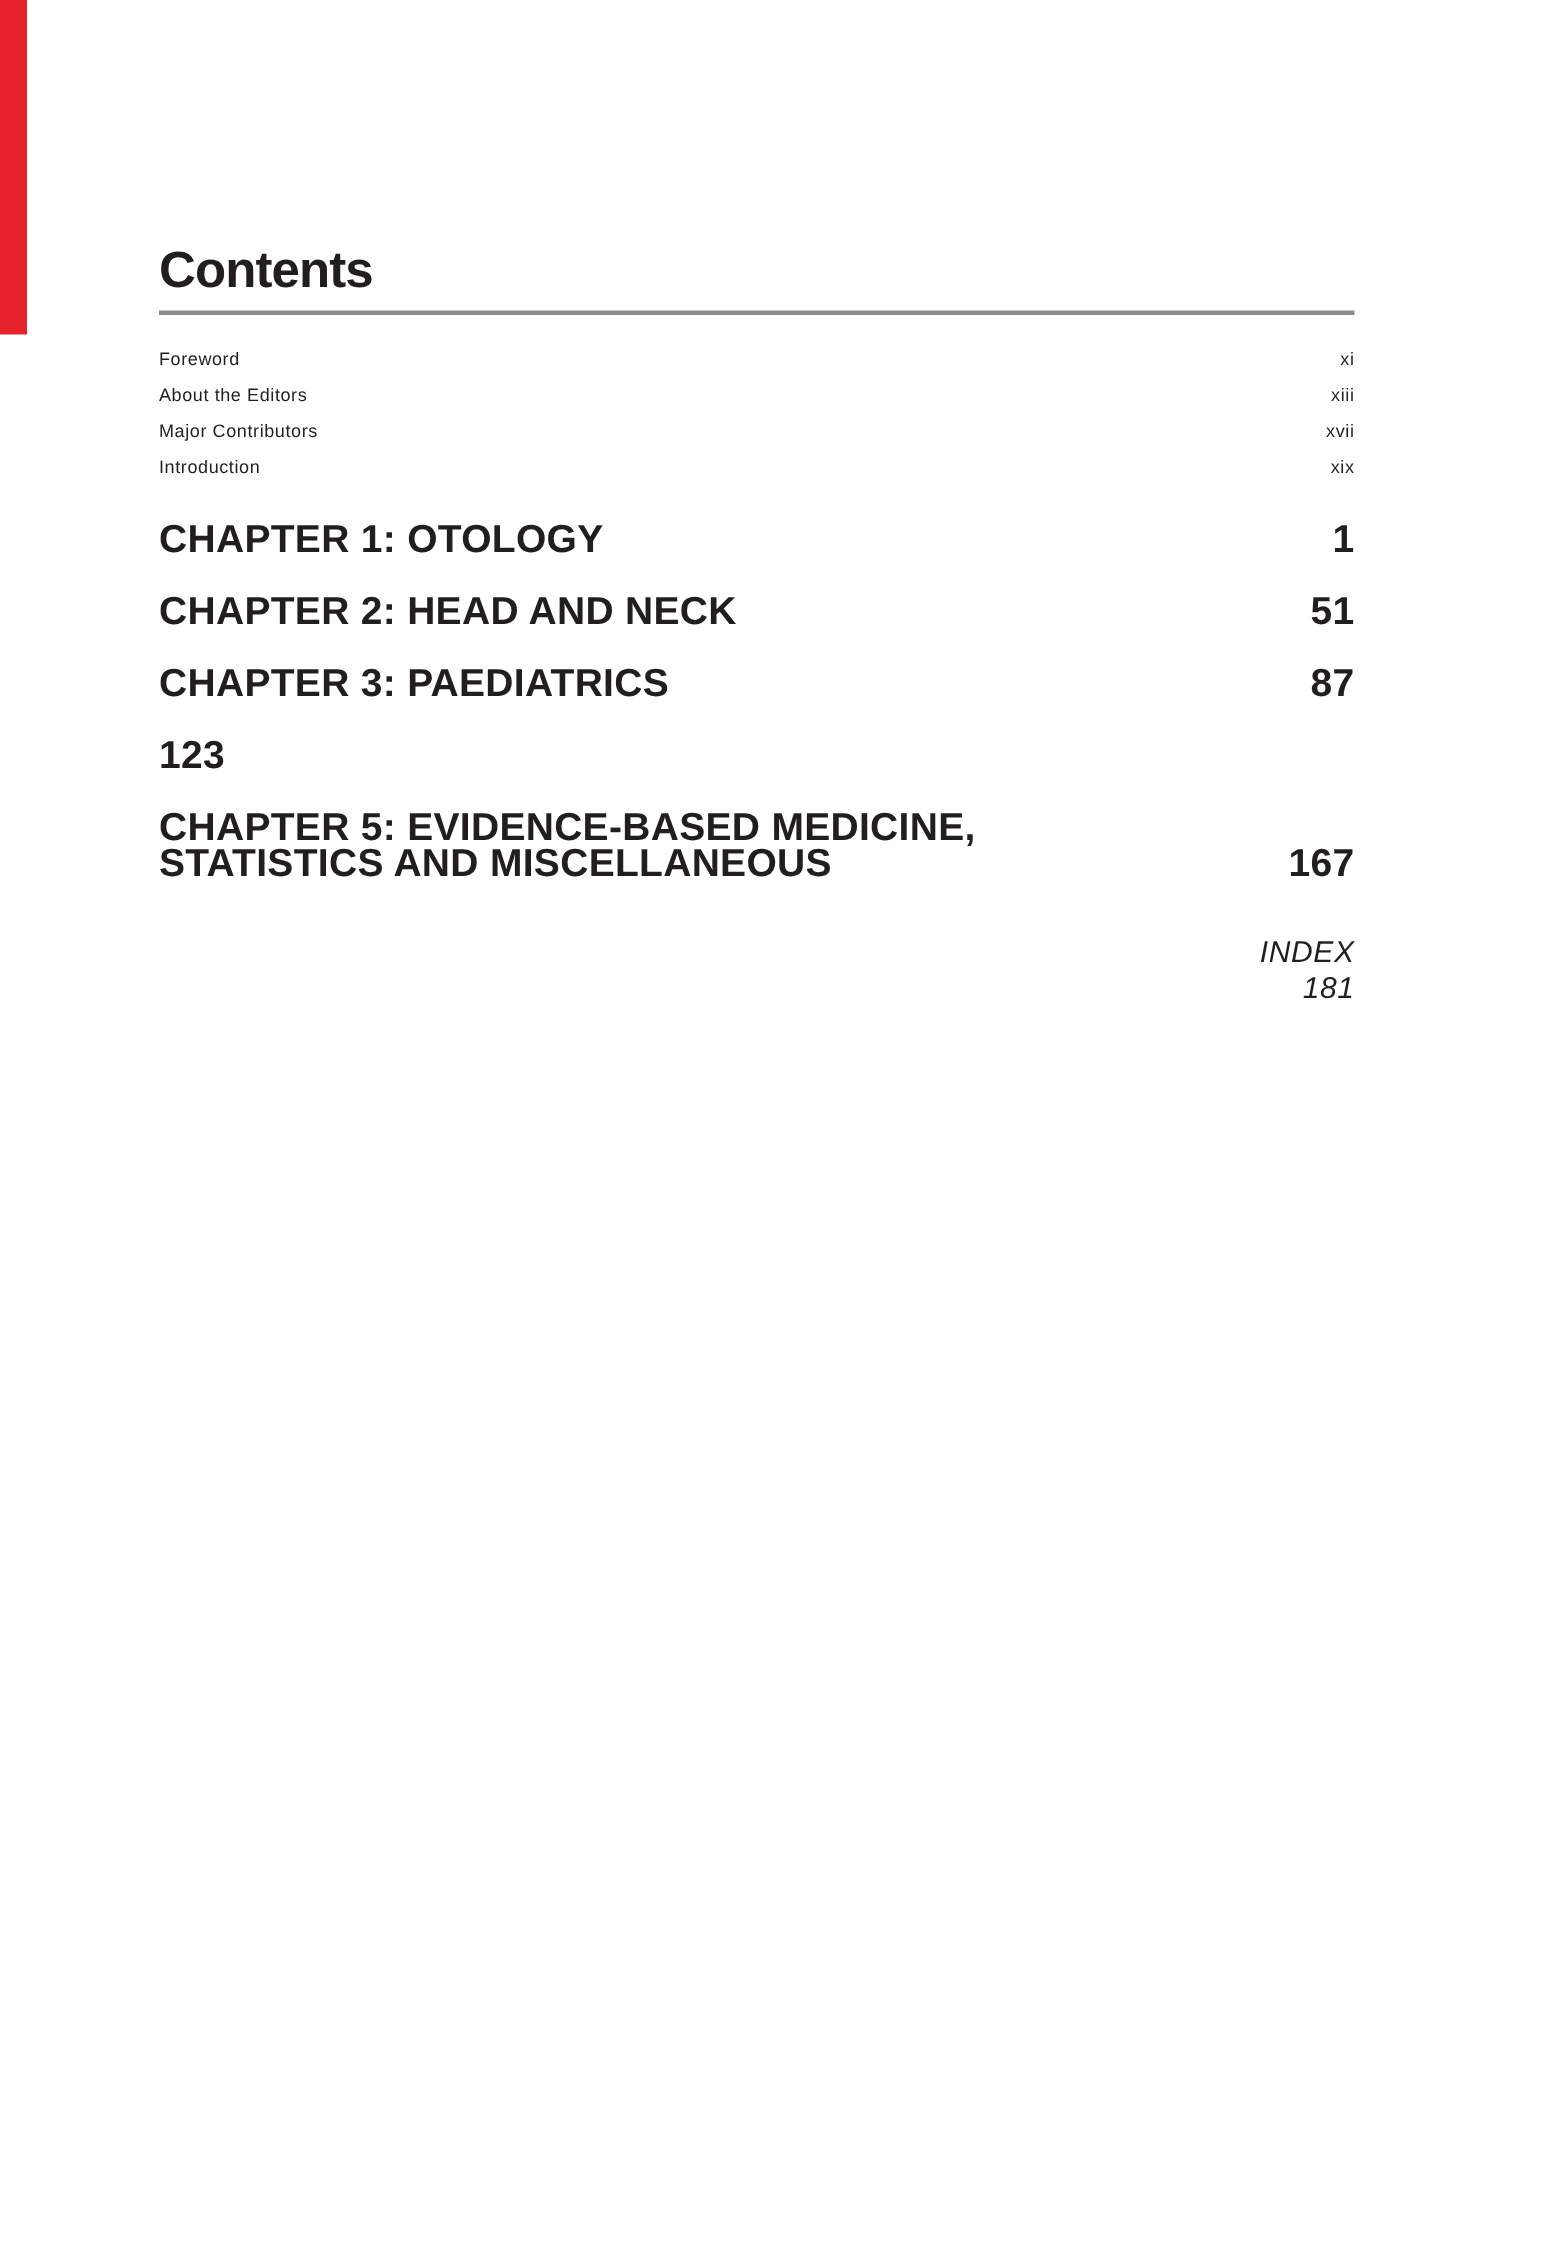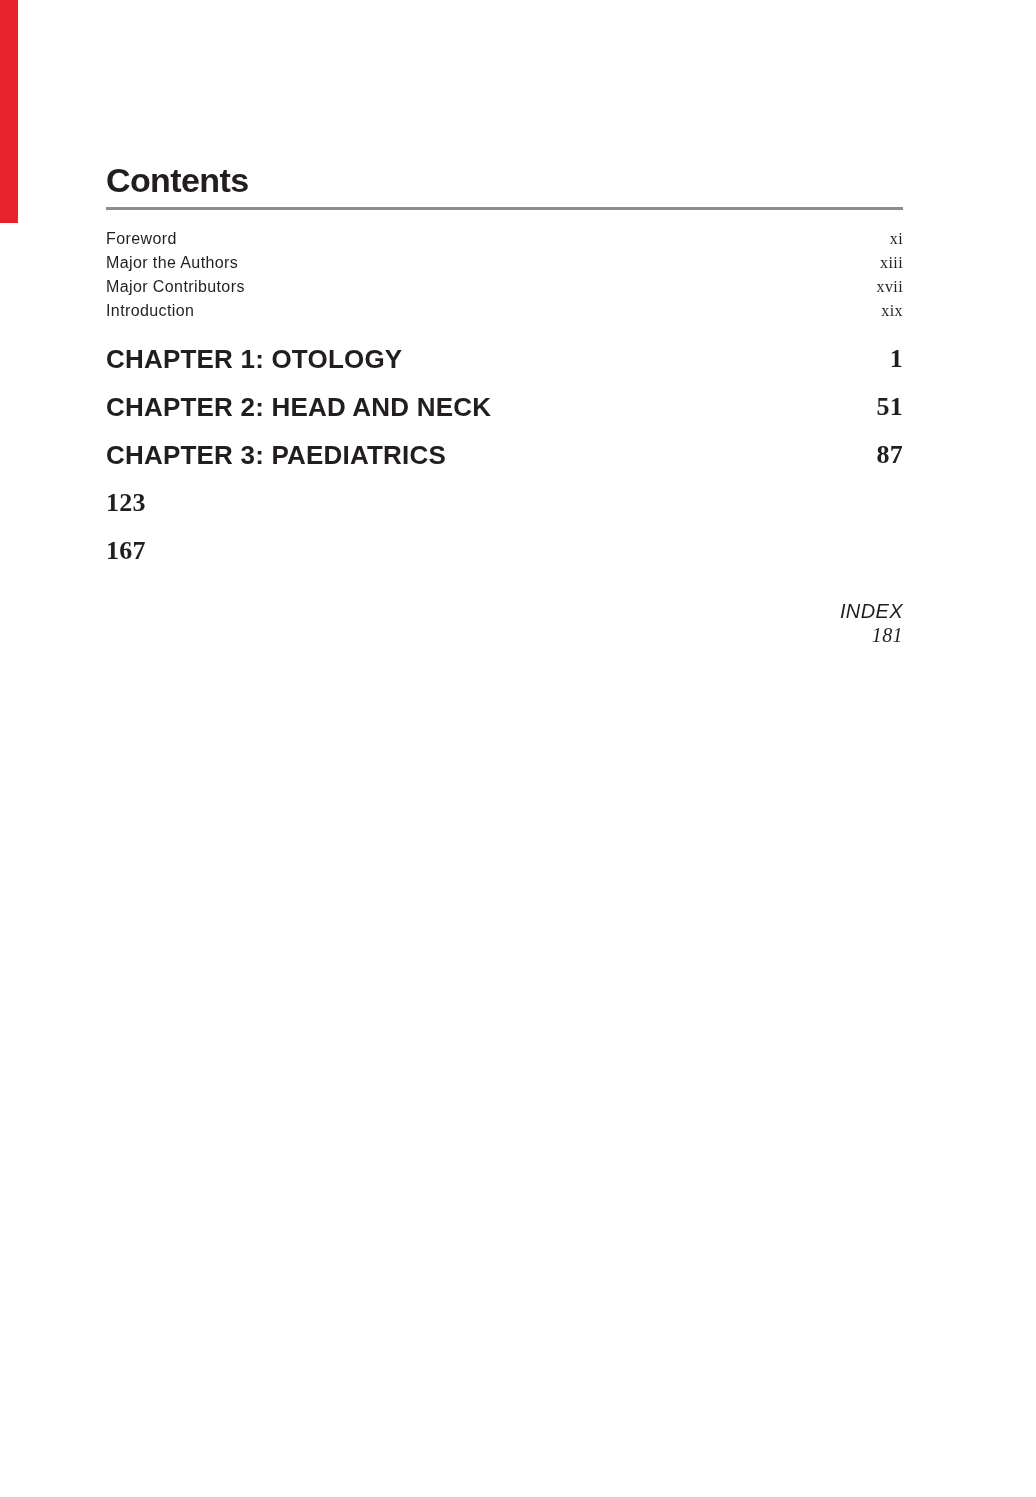--- a/index.html
+++ b/index.html
@@ -39,62 +39,62 @@
     height: 3px;
     background: var(--rule, #8d8d8d);
   }
   .row {
     display: flex;
     justify-content: space-between;
     align-items: flex-end;
   }
   .front-matter { margin-top: 17px; }
   .front-matter .row {
-    font-size: 16px;
+    font-size: 12px;
     line-height: 24px;
     letter-spacing: 0.4px;
   }
   .chapters .row {
     margin-top: 24px;
     font-weight: bold;
     font-size: 26px;
     line-height: 24px;
     letter-spacing: 0.2px;
   }
   .chapters .row .label { max-width: 660px; }
   .index-row {
     margin-top: 36px;
     font-style: italic;
     font-size: 20px;
     line-height: 24px;
     letter-spacing: 0.4px;
     flex-direction: column;
   }
   .label { text-align: left; }
-  .pg { text-align: right; white-space: nowrap; font-family: Liberation Serif, serif; }
+  .pg { text-align: right; white-space: nowrap; }
 </style>
 </head>
 <body>
 
 <div id="page" style="--accent: #e8222d; --rule: #8d8d8d; --text: #221e1f; --bg: #ffffff;">
 
   <div class="accent-bar"></div>
 
   <div class="content">
 
     <h1 class="title">Contents</h1>
     <div class="rule"></div>
 
     <div class="front-matter">
       <div class="row">
         <span class="label">Foreword</span>
         <span class="pg">xi</span>
       </div>
       <div class="row">
-        <span class="label">Major the Authors</span>
+        <span class="label">About the Editors</span>
         <span class="pg">xiii</span>
       </div>
       <div class="row">
         <span class="label">Major Contributors</span>
         <span class="pg">xvii</span>
       </div>
       <div class="row">
         <span class="label">Introduction</span>
         <span class="pg">xix</span>
       </div>
@@ -110,20 +110,21 @@
         <span class="pg">51</span>
       </div>
       <div class="row">
         <span class="label">CHAPTER 3: PAEDIATRICS</span>
         <span class="pg">87</span>
       </div>
       <div class="row">
         <span class="pg">123</span>
       </div>
       <div class="row">
+        <span class="label">CHAPTER 5: EVIDENCE-BASED MEDICINE, STATISTICS AND MISCELLANEOUS</span>
         <span class="pg">167</span>
       </div>
     </div>
 
     <div class="row index-row">
       <span class="label">INDEX</span>
       <span class="pg">181</span>
     </div>
 
   </div>

